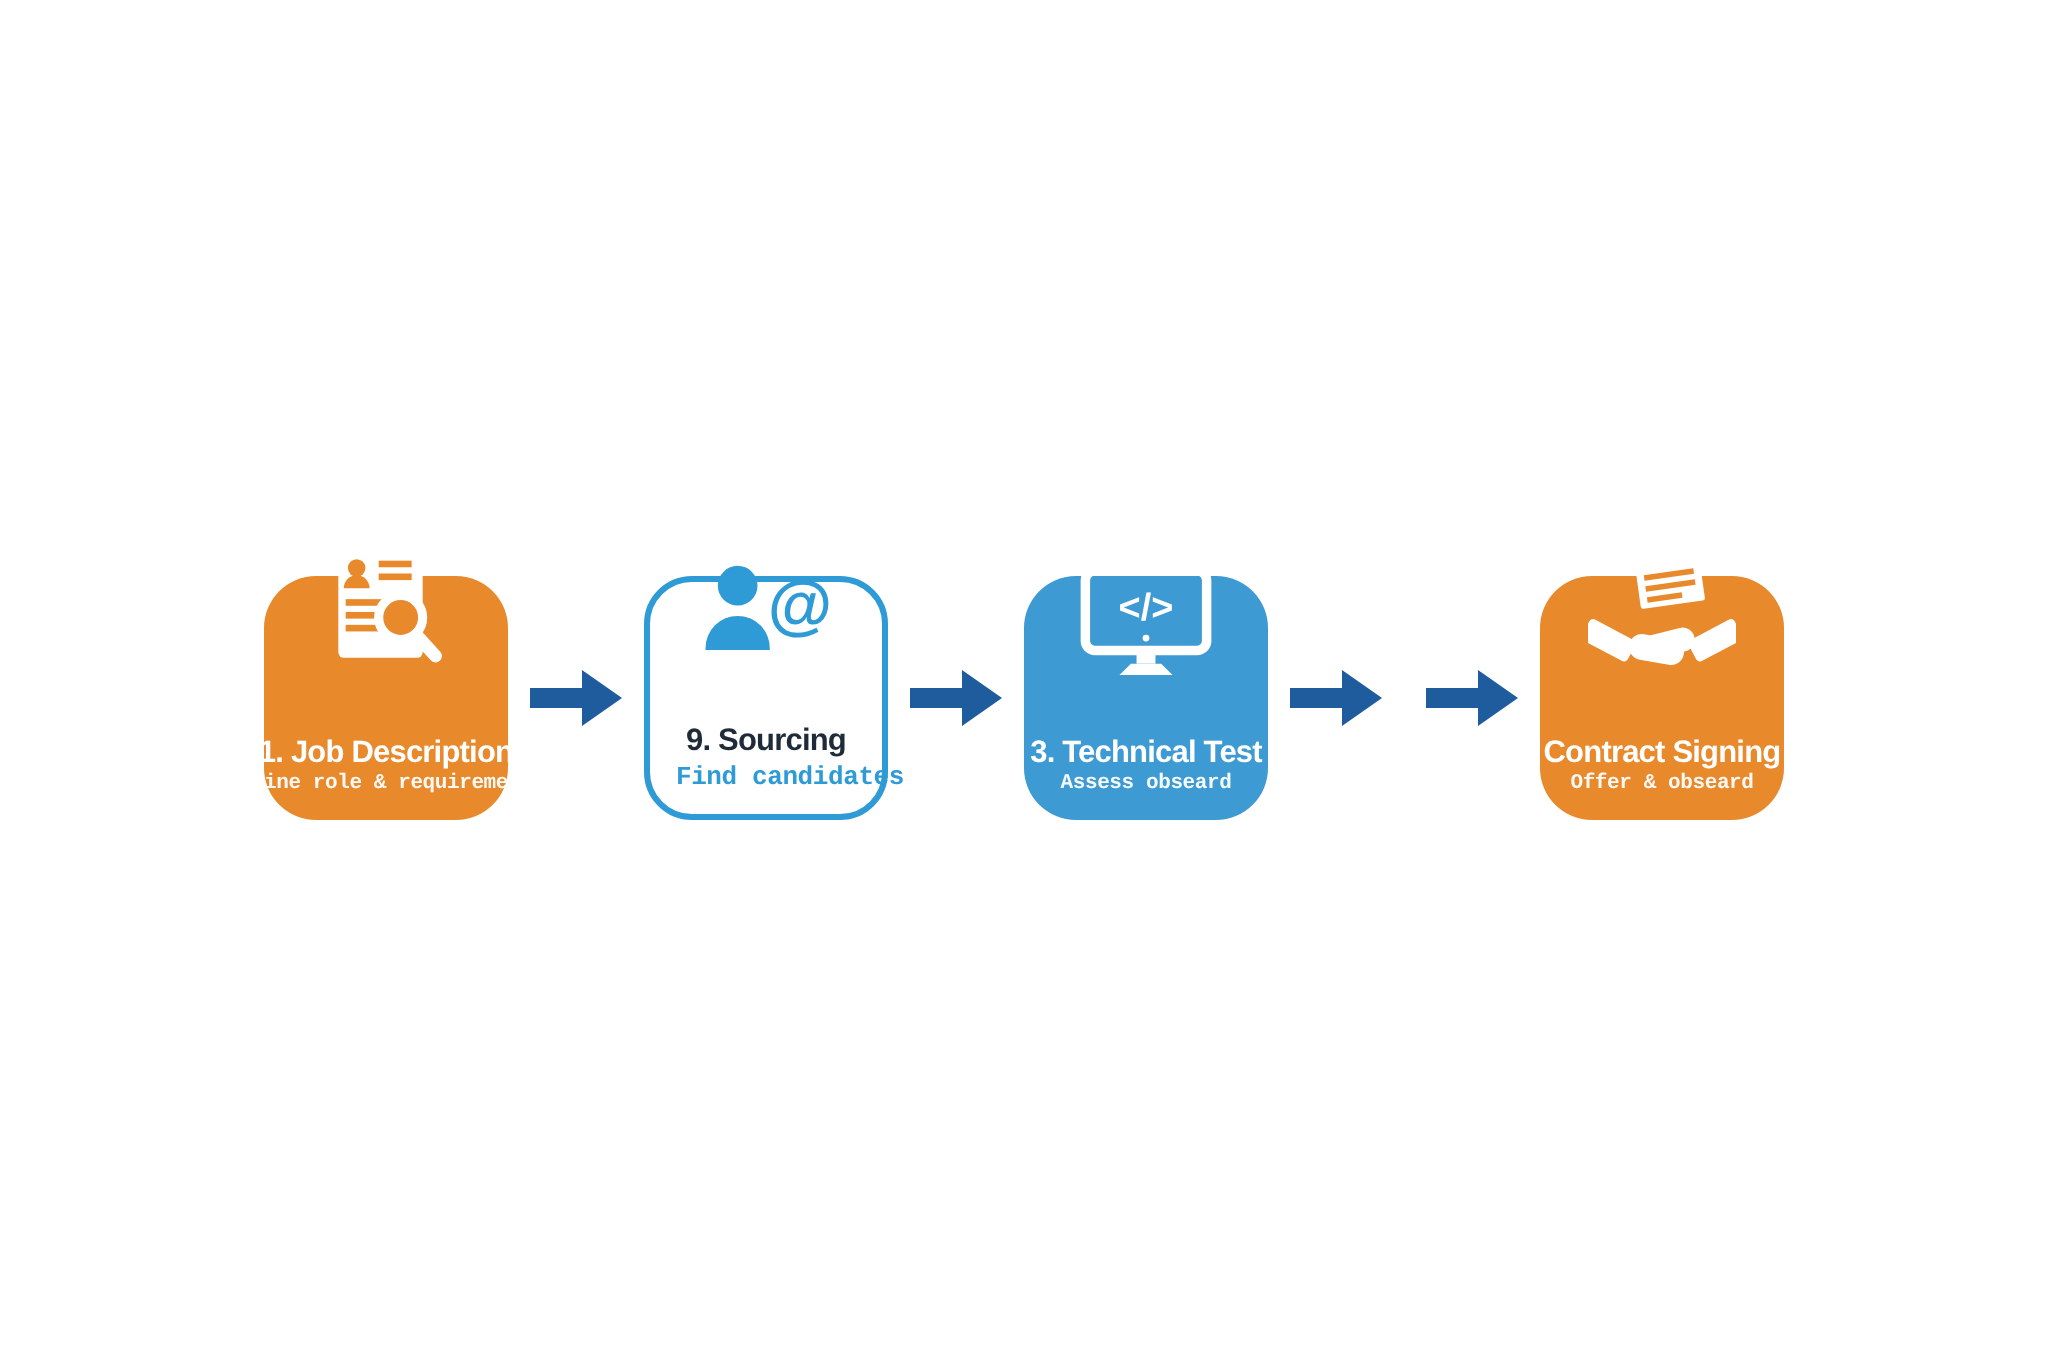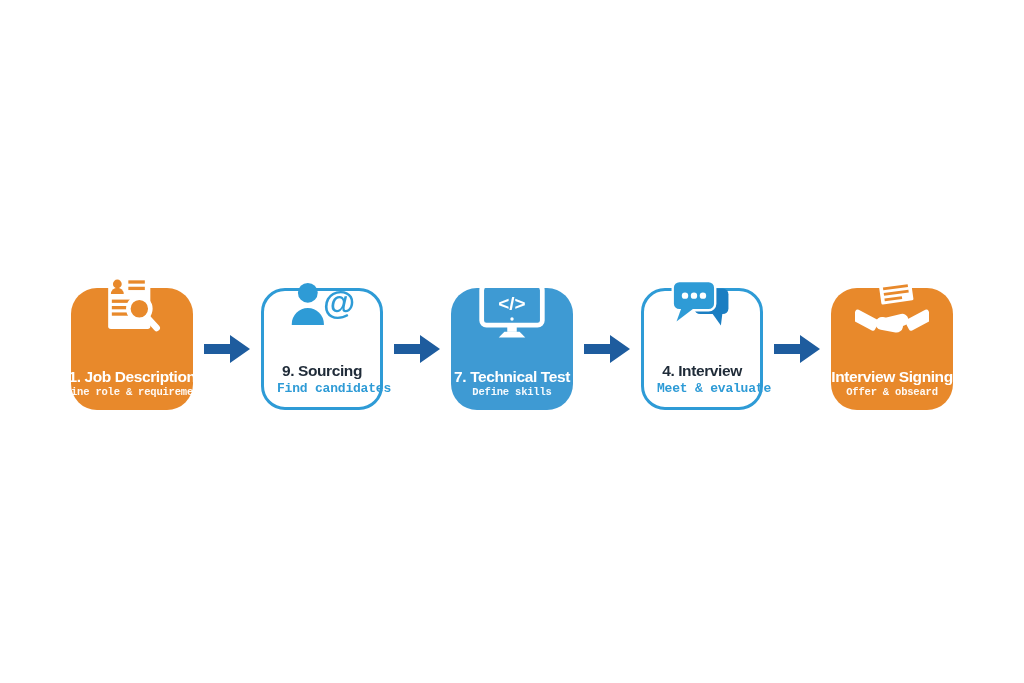--- a/index.html
+++ b/index.html
@@ -133,45 +133,30 @@
     <div class="step blue">
       <div class="icon">
         <svg width="72" height="58" viewBox="0 0 76 60" aria-hidden="true">
           <rect x="6" y="3" width="64" height="42" rx="5" fill="none" stroke="#ffffff" stroke-width="5"></rect>
           <text x="38" y="29" text-anchor="middle" font-size="20" font-weight="700" fill="#ffffff">&lt;/&gt;</text>
           <circle cx="38" cy="38.5" r="1.8" fill="#ffffff"></circle>
           <rect x="33" y="45" width="10" height="7" fill="#ffffff"></rect>
           <path d="M24 58 L52 58 L46 52 L30 52 Z" fill="#ffffff"></path>
         </svg>
       </div>
-      <div class="title">7. Technical Test</div>
-      <div class="subtitle">Define skills</div>
+      <div class="title">3. Technical Test</div>
+      <div class="subtitle">Assess obseard</div>
     </div>
 
     <div class="arrow-wrap">
       <svg width="46" height="30" viewBox="0 0 46 30" aria-hidden="true">
         <path d="M0 10 H26 V1 L46 15 L26 29 V20 H0 Z" fill="var(--arrow-navy)"></path>
       </svg>
     </div>
 
-    <div class="step outline">
-      <div class="icon">
-        <svg width="68" height="55" viewBox="0 0 72 58" aria-hidden="true">
-          <rect x="28" y="10" width="36" height="27" rx="6" fill="var(--bubble-dark)"></rect>
-          <path d="M46 35 L56 49 L58 33 Z" fill="var(--bubble-dark)"></path>
-          <rect x="5" y="2" width="45" height="31" rx="7" fill="var(--accent-blue)" stroke="#ffffff" stroke-width="2.5"></rect>
-          <path d="M14 31 L9 45 L27 31 Z" fill="var(--accent-blue)"></path>
-          <circle cx="18" cy="17.5" r="3.4" fill="#ffffff"></circle>
-          <circle cx="27.5" cy="17.5" r="3.4" fill="#ffffff"></circle>
-          <circle cx="37" cy="17.5" r="3.4" fill="#ffffff"></circle>
-        </svg>
-      </div>
-      <div class="title">4. Interview</div>
-      <div class="subtitle">Meet &amp; evaluate</div>
-    </div>
 
     <div class="arrow-wrap">
       <svg width="46" height="30" viewBox="0 0 46 30" aria-hidden="true">
         <path d="M0 10 H26 V1 L46 15 L26 29 V20 H0 Z" fill="var(--arrow-navy)"></path>
       </svg>
     </div>
 
     <div class="step orange">
       <div class="icon">
         <svg width="74" height="62" viewBox="0 0 80 66" aria-hidden="true">
@@ -184,18 +169,18 @@
           <g transform="rotate(28 14 46)">
             <rect x="-3" y="40" width="28" height="13" rx="2.5" fill="#ffffff"></rect>
           </g>
           <g transform="rotate(-28 66 46)">
             <rect x="55" y="40" width="28" height="13" rx="2.5" fill="#ffffff"></rect>
           </g>
           <rect x="22" y="43" width="30" height="14" rx="7" fill="#ffffff" transform="rotate(10 37 50)"></rect>
           <rect x="30" y="40" width="28" height="13" rx="6.5" fill="#ffffff" transform="rotate(-14 44 47)"></rect>
         </svg>
       </div>
-      <div class="title">Interview Signing</div>
+      <div class="title">Contract Signing</div>
       <div class="subtitle">Offer &amp; obseard</div>
     </div>
 
   </div>
 </div>
 
 </body></html>

